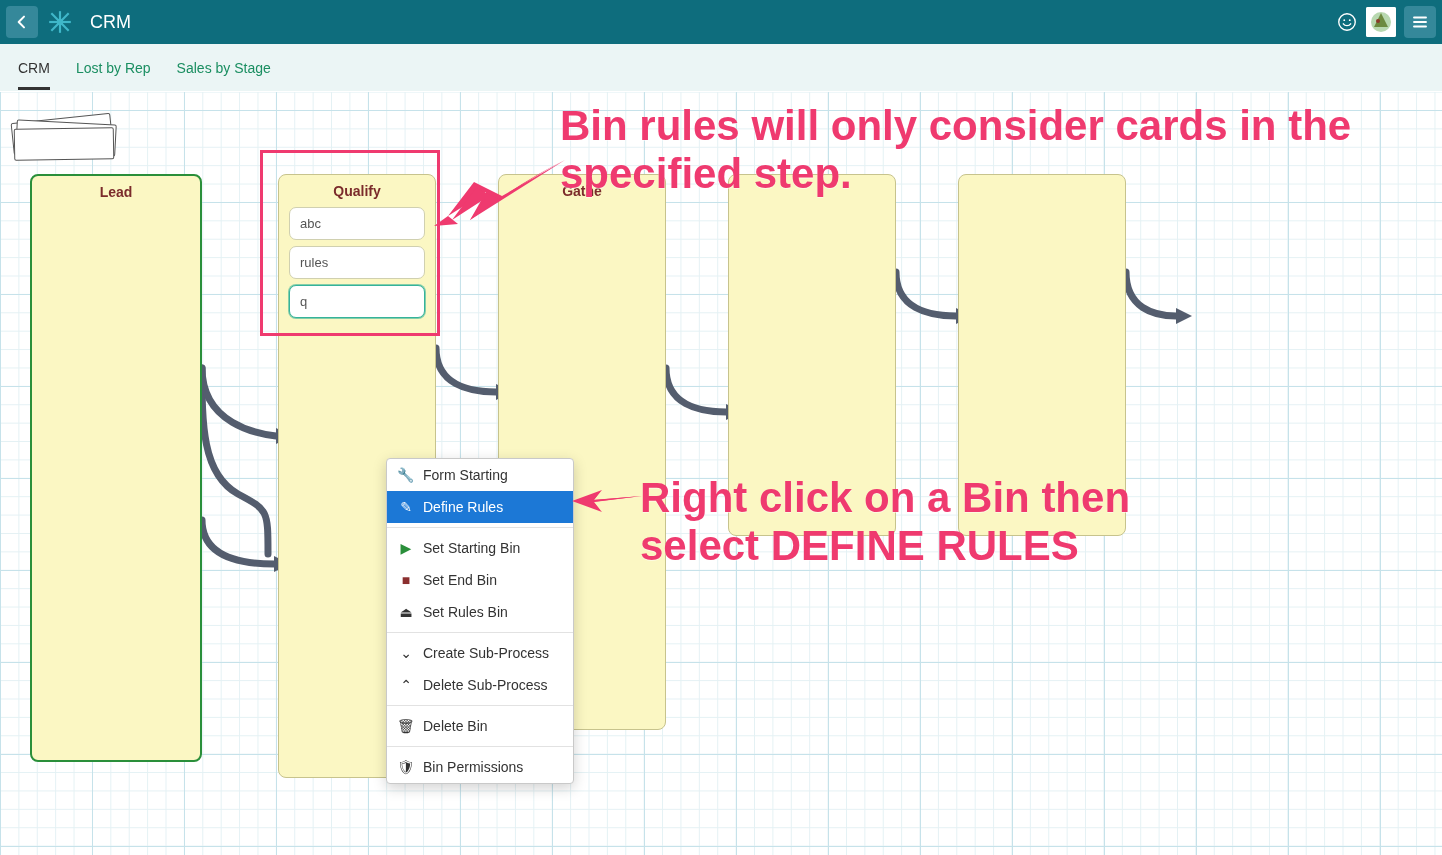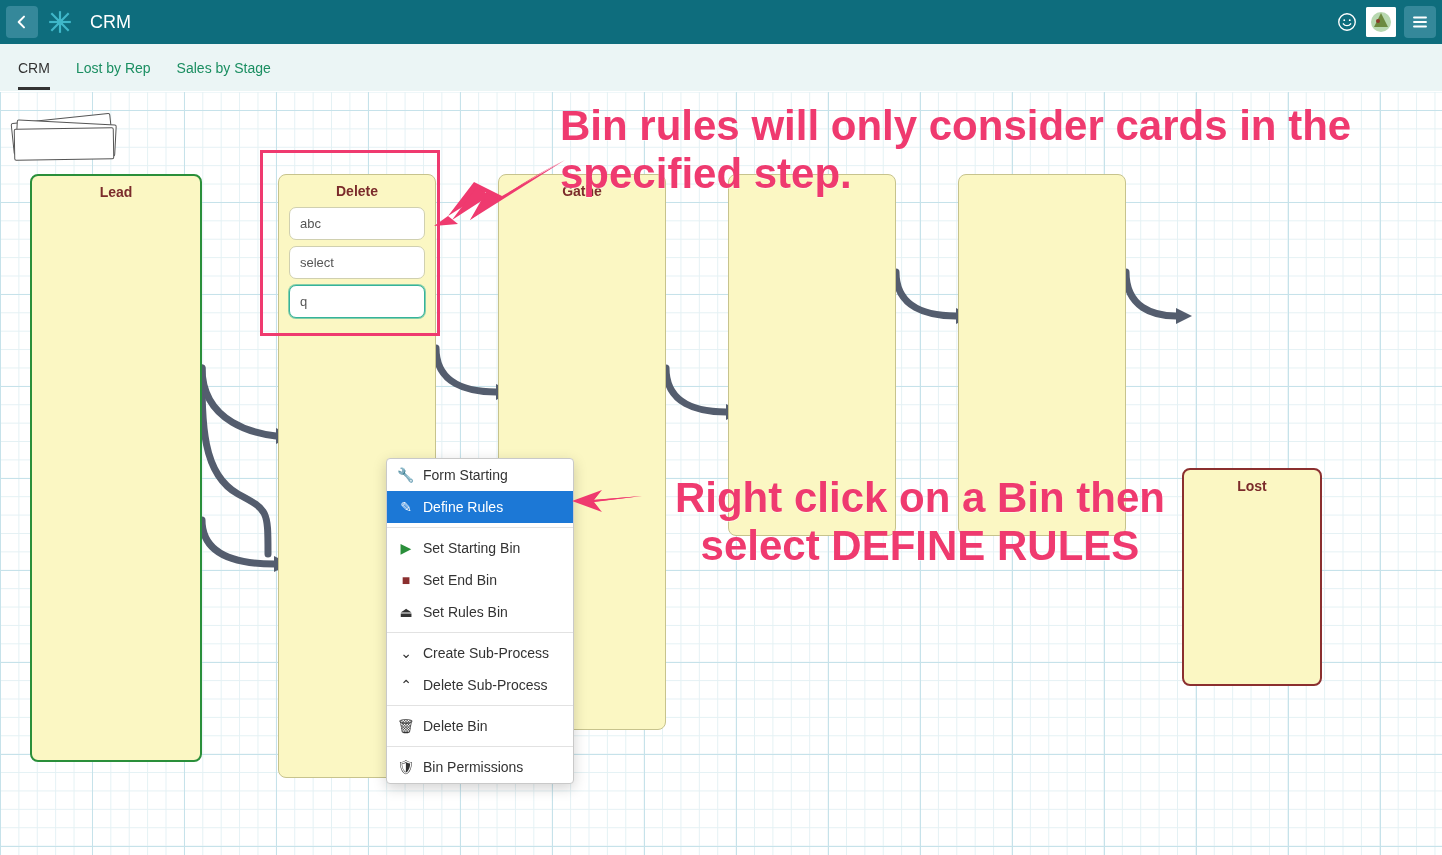--- a/index.html
+++ b/index.html
@@ -70,21 +70,21 @@
 .ctxmenu { position: absolute; left: 386px; top: 366px; width: 188px; background: #fff; border: 1px solid #c9c9c9; border-radius: 4px; box-shadow: 0 4px 14px rgba(0,0,0,.18); font-size: 14px; color: #333; }
 .ctxmenu .row { display: flex; align-items: center; gap: 10px; padding: 8px 12px; cursor: pointer; }
 .ctxmenu .row.sel { background: #1c78d6; color: #fff; }
 .ctxmenu .sep { height: 1px; background: #e2e2e2; margin: 4px 0; }
 .ctxmenu .ic { width: 14px; display: flex; justify-content: center; color: #333; }
 .ctxmenu .row.sel .ic { color: #fff; }
 
 
 .annot { position: absolute; color: #ef3a6f; font-weight: 800; font-family: "Helvetica Neue", Arial, sans-serif; line-height: 1.15; pointer-events: none; text-shadow: 0 1px 0 rgba(255,255,255,.5); }
 .annot.big1 { left: 560px; top: 10px; font-size: 42px; width: 840px; }
-.annot.big2 { left: 640px; top: 382px; font-size: 42px; width: 560px; text-align: center; }
+.annot.big2 { left: 640px; top: 382px; font-size: 42px; width: 560px; text-align: left; }
 
 
 .pinkarrow { position: absolute; pointer-events: none; }
 .pinkarrow path { fill: #ef3a6f; }
 
 </style>
 </head>
 <body>
 
 <div class="topbar">
@@ -183,40 +183,37 @@
         <path d="M4 4 C4 40, 32 48, 54 48"></path>
         <polygon points="54,40 70,48 54,56"></polygon>
       </svg>
   </div>
 
   <div class="bin lead">
     <div class="title">Lead</div>
   </div>
 
   <div class="bin qualify">
-    <div class="title">Delete</div>
+    <div class="title">Qualify</div>
     <div class="kcard">abc</div>
-    <div class="kcard">select</div>
+    <div class="kcard">rules</div>
     <div class="kcard sel">q</div>
   </div>
 
   <div class="bin gather">
     <div class="title" style="white-space:nowrap; overflow:hidden;">Gathe</div>
   </div>
 
   <div class="bin col4">
     <div class="title">&nbsp;</div>
   </div>
   <div class="bin col5">
     <div class="title">&nbsp;</div>
   </div>
 
-  <div class="bin lost">
-    <div class="title">Lost</div>
-  </div>
 
   <div class="highlight"></div>
 
   <div class="ctxmenu">
     <div class="row">
       <span class="ic">🔧</span>
       <span>Form Starting</span>
     </div>
     <div class="row sel">
       <span class="ic">✎</span>

